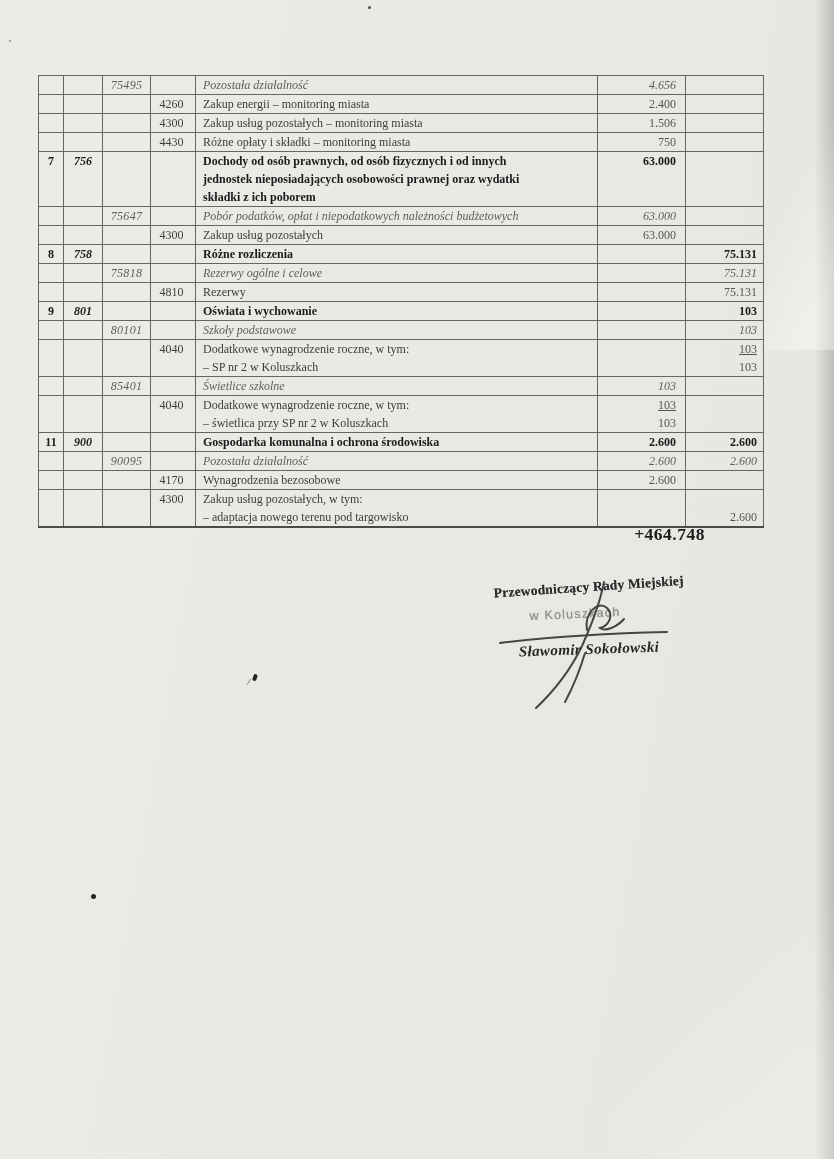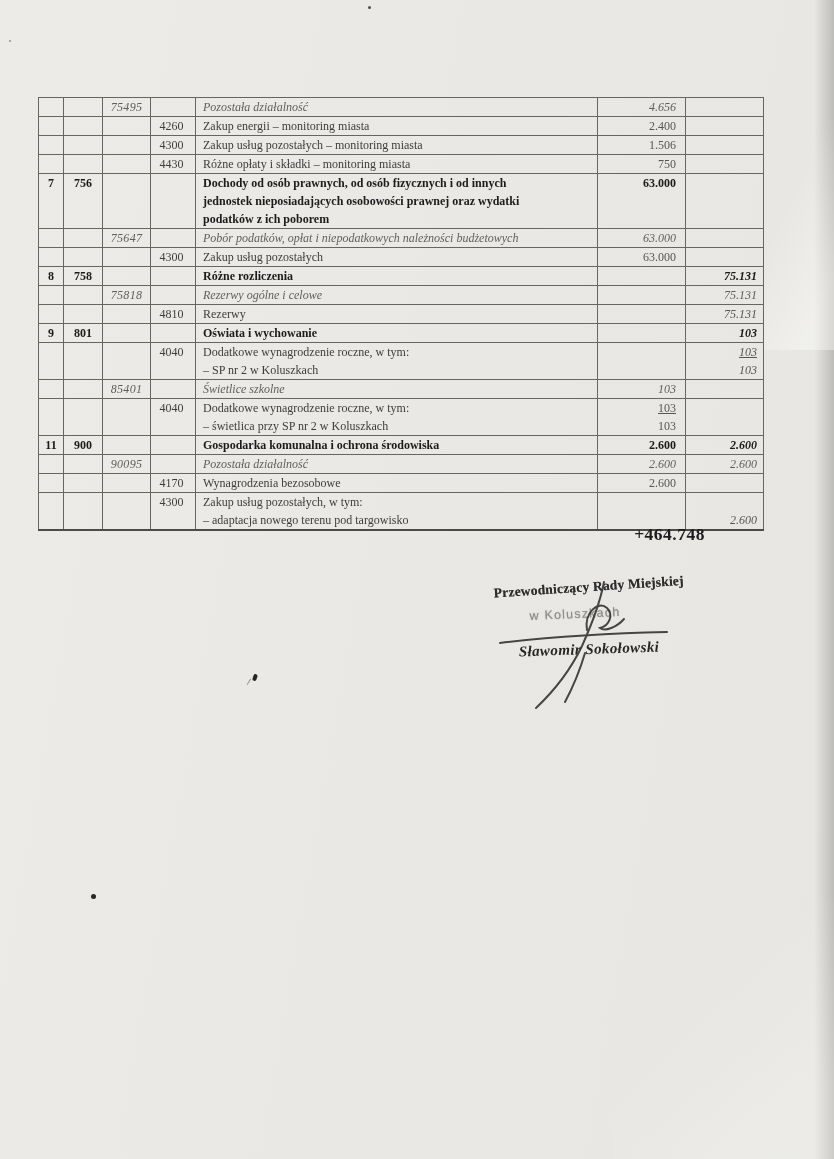--- a/index.html
+++ b/index.html
@@ -22,31 +22,31 @@
     background:linear-gradient(135deg, rgba(255,255,255,0) 40%, rgba(250,250,247,0.5) 85%);
     opacity:.5;
   }
 
   
   table.budget {
     position:absolute; left:38px; top:75px; width:725px;
     border-collapse:collapse; table-layout:fixed;
     font-size:12px; color:#3a3a3a;
   }
-  table.budget { border:1.5px solid #4c4b48; border-bottom-width:2px;margin-top:22px; }
+  table.budget { border:1.5px solid #4c4b48; border-bottom-width:2px; }
   table.budget td { border:1px solid #67655f; padding:0; vertical-align:top; overflow:hidden; }
   .line { height:18px; line-height:18px; white-space:nowrap; }
   .c-lp      { text-align:center; }
-  .c-dzial   { text-align:center; }
+  .c-dzial   { text-align:center;font-style:italic; }
   .c-rozdzial{ text-align:center; }
   .c-paragraf{ text-align:center; }
   .c-paragraf .line { padding-right:3px; }
   .c-desc .line { padding-left:7px; }
   .c-v1 { text-align:right; } .c-v1 .line { padding-right:9px; }
-  .c-v2 { text-align:right; } .c-v2 .line { padding-right:6px;font-style:italic; }
+  .c-v2 { text-align:right; } .c-v2 .line { padding-right:6px; }
 
   tr.chapter { font-weight:bold; color:#1b1b1b; }
   tr.section { font-style:italic; color:#5f5e5b; }
   tr.item    { color:#3c3c3c; }
   tr.item .c-v1, tr.item .c-v2 { color:#565554; }
   tr.section .c-rozdzial { letter-spacing:.3px; }
   .u { text-decoration:underline; }
 
   
   .total {
@@ -211,21 +211,21 @@
             <div class="line">&nbsp;</div>
           </td>
           <td class="c-paragraf">
             <div class="line">&nbsp;</div>
             <div class="line">&nbsp;</div>
             <div class="line">&nbsp;</div>
           </td>
           <td class="c-desc">
             <div class="line">Dochody od osób prawnych, od osób fizycznych i od innych</div>
             <div class="line">jednostek nieposiadających osobowości prawnej oraz wydatki</div>
-            <div class="line">podatków z ich poborem</div>
+            <div class="line">składki z ich poborem</div>
           </td>
           <td class="c-v1">
             <div class="line"><span>63.000</span></div>
             <div class="line"><span>&nbsp;</span></div>
             <div class="line"><span>&nbsp;</span></div>
           </td>
           <td class="c-v2">
             <div class="line"><span>&nbsp;</span></div>
             <div class="line"><span>&nbsp;</span></div>
             <div class="line"><span>&nbsp;</span></div>
@@ -354,20 +354,43 @@
             <div class="line">801</div>
           </td>
           <td class="c-rozdzial">
             <div class="line">&nbsp;</div>
           </td>
           <td class="c-paragraf">
             <div class="line">&nbsp;</div>
           </td>
           <td class="c-desc">
             <div class="line">Oświata i wychowanie</div>
+          </td>
+          <td class="c-v1">
+            <div class="line"><span>&nbsp;</span></div>
+          </td>
+          <td class="c-v2">
+            <div class="line"><span>103</span></div>
+          </td>
+        </tr>
+        <tr class="section">
+          <td class="c-lp">
+            <div class="line">&nbsp;</div>
+          </td>
+          <td class="c-dzial">
+            <div class="line">&nbsp;</div>
+          </td>
+          <td class="c-rozdzial">
+            <div class="line">80101</div>
+          </td>
+          <td class="c-paragraf">
+            <div class="line">&nbsp;</div>
+          </td>
+          <td class="c-desc">
+            <div class="line">Szkoły podstawowe</div>
           </td>
           <td class="c-v1">
             <div class="line"><span>&nbsp;</span></div>
           </td>
           <td class="c-v2">
             <div class="line"><span>103</span></div>
           </td>
         </tr>
         <tr class="item">
           <td class="c-lp">

